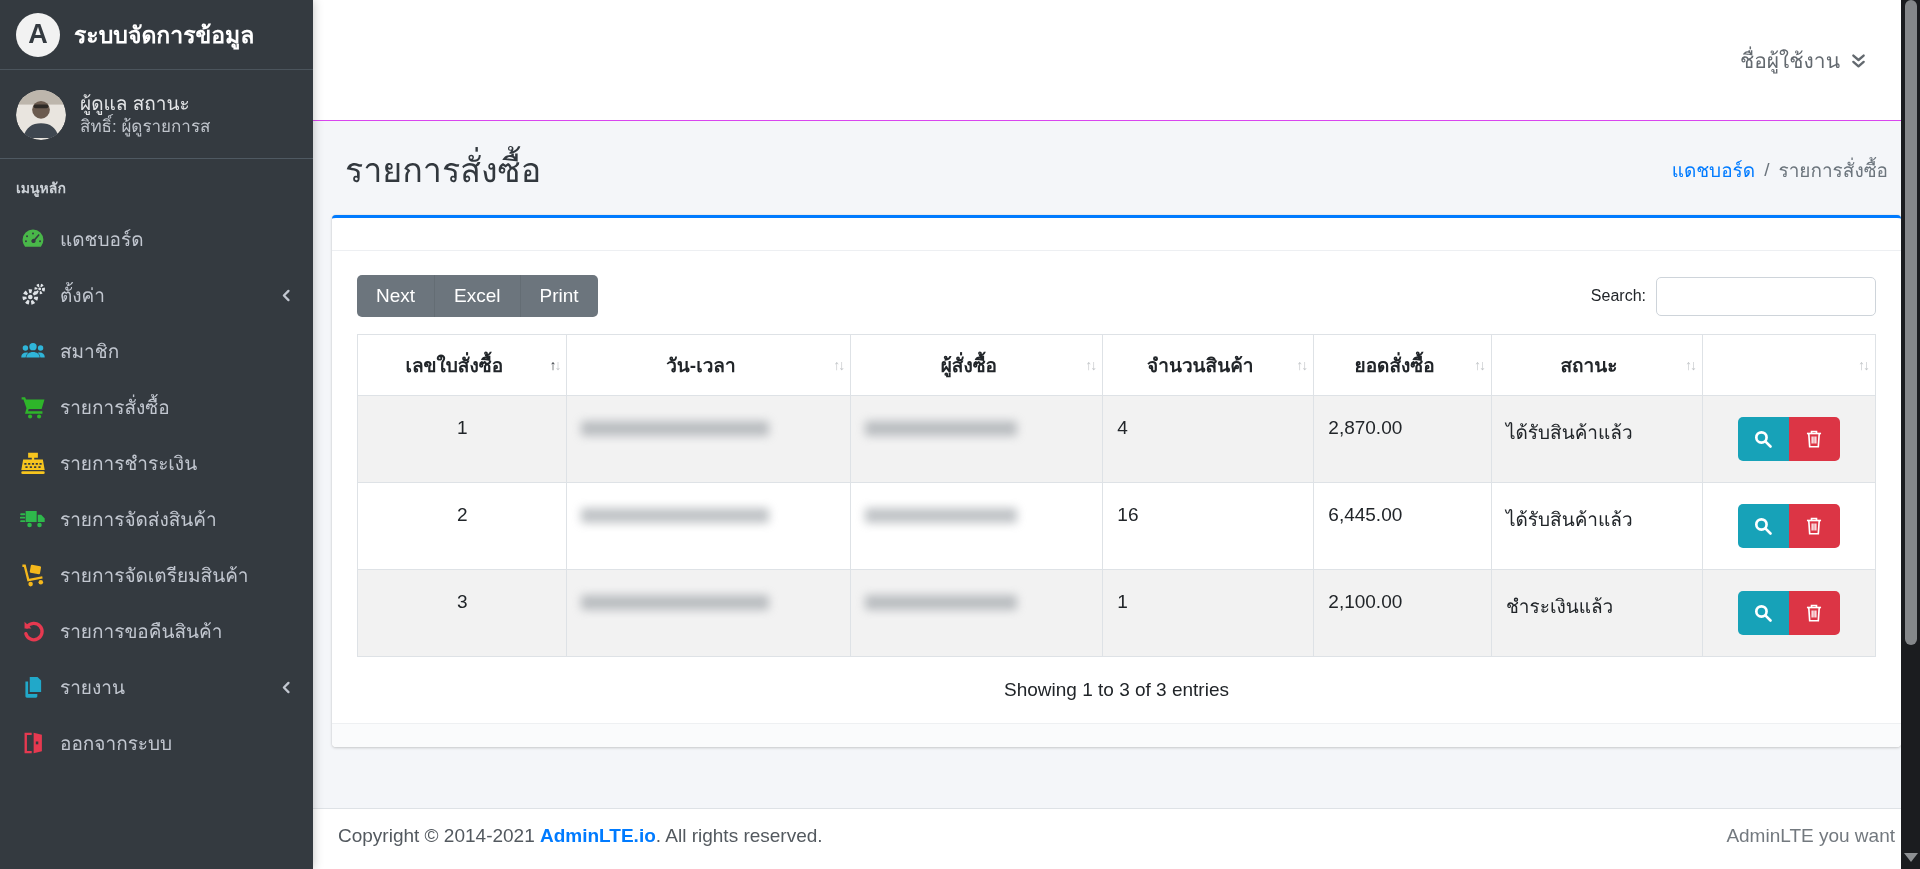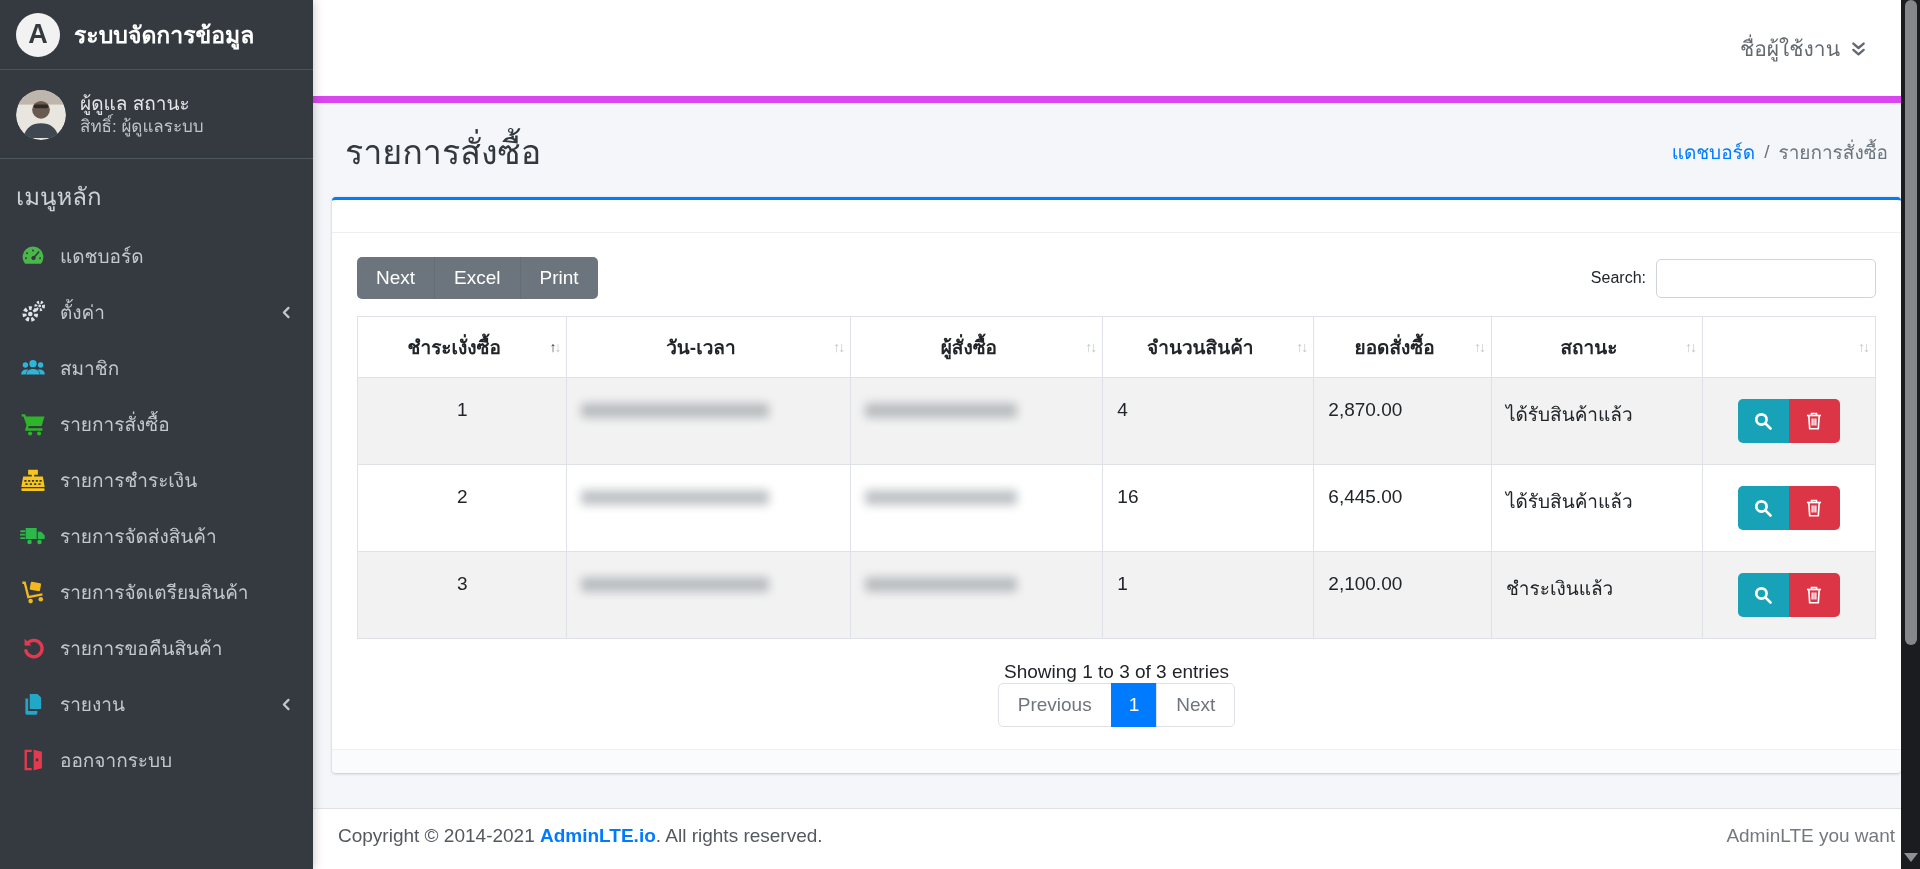--- a/index.html
+++ b/index.html
@@ -9,32 +9,32 @@
   
   .sidebar { width:313px; min-width:313px; height:100%; background:#343a40; color:#c2c7d0; display:flex; flex-direction:column; z-index:5; box-shadow:0 0 10px rgba(0,0,0,.25); }
   .brand { height:70px; display:flex; align-items:center; gap:14px; padding:0 16px; border-bottom:1px solid #4b545c; }
   .brand-logo { width:44px; height:44px; border-radius:50%; background:#f2f2f2; color:#343a40; font-weight:bold; font-size:27px; display:flex; align-items:center; justify-content:center; flex:0 0 44px; }
   .brand-text { color:#fff; font-size:23px; font-weight:600; white-space:nowrap; }
   .user-panel { display:flex; align-items:center; gap:14px; padding:20px 16px 18px 16px; border-bottom:1px solid #4f5962; }
   .avatar { width:50px; height:50px; border-radius:50%; overflow:hidden; flex:0 0 50px; }
   .avatar svg { width:100%; height:100%; display:block; }
   .user-name { font-size:19px; color:#e4e6e8; line-height:1.35; }
   .user-role { font-size:17px; color:#bfc4cb; line-height:1.35; }
-  .nav-header { padding:18px 16px 6px 16px; font-size:24px; color:#ccd1d7; }
+  .nav-header { padding:18px 16px 6px 16px; font-size:14px; color:#ccd1d7;font-weight:bold; }
   .menu { display:flex; flex-direction:column; padding:6px 8px; }
   .menu-item { display:flex; align-items:center; gap:14px; padding:13px 10px 13px 12px; border-radius:4px; cursor:pointer; text-decoration:none; color:#c2c7d0; }
   .menu-label { font-size:19px; }
   .icon { display:inline-flex; align-items:center; justify-content:center; }
   .icon svg { width:100%; height:100%; display:block; }
   .menu-chevron { margin-left:auto; width:17px; height:17px; color:#c2c7d0; display:inline-flex; }
   .menu-chevron svg { width:100%; height:100%; }
 
   
   .main { flex:1; height:100%; display:flex; flex-direction:column; background:#f4f6f9; }
-  .navbar { height:103px; background:#fff; border-bottom:7px solid #d946ef; display:flex; align-items:center; justify-content:flex-end; padding:0 52px 0 24px; }
+  .navbar { height:121px; background:#fff; border-bottom:1px solid #d946ef; display:flex; align-items:center; justify-content:flex-end; padding:0 52px 0 24px; }
   .user-menu { display:flex; align-items:center; gap:9px; color:#63696f; font-size:21px; cursor:pointer; }
   .user-menu .icon { width:19px; height:19px; color:#63696f; margin-top:3px; }
 
   .content { padding:0 19px; }
   .content-header { display:flex; align-items:center; justify-content:space-between; padding:22px 13px 18px 13px; }
   .page-title { font-size:34px; font-weight:500; color:#32383e; }
   .breadcrumb { font-size:19px; color:#6c757d; display:flex; gap:9px; align-items:center; }
   .breadcrumb a { color:#007bff; text-decoration:none; cursor:pointer; }
 
   
@@ -104,21 +104,21 @@
         <svg viewBox="0 0 48 48">
             <circle cx="24" cy="24" r="24" fill="#e9e5df"></circle>
             <rect x="0" y="0" width="48" height="14" fill="#bdb6ac"></rect>
             <circle cx="24" cy="19" r="8.5" fill="#6b5b4f"></circle>
             <path d="M7 46c2-10 8.5-14 17-14s15 4 17 14z" fill="#3f4750"></path>
             <rect x="17" y="14" width="14" height="3.5" rx="1.7" fill="#2e2a26"></rect>
           </svg>
       </span>
       <div class="user-text">
         <div class="user-name">ผู้ดูแล สถานะ</div>
-        <div class="user-role">สิทธิ์: ผู้ดูแลระบบ</div>
+        <div class="user-role">สิทธิ์: ผู้ดูรายการส</div>
       </div>
     </div>
     <div class="nav-header">เมนูหลัก</div>
     <nav class="menu" id="sidebar-menu">
   <a class="menu-item">
     <span class="icon" style="color:#49b749;width:26px;height:26px">
             <svg viewBox="0 0 24 24">
               <path fill="currentColor" d="M12 3.2a9.6 9.6 0 0 0-9.6 9.6c0 2.4.9 4.6 2.3 6.3h14.6a9.55 9.55 0 0 0 2.3-6.3A9.6 9.6 0 0 0 12 3.2z"></path>
               <path d="M17.2 7.3l-4.1 4.6a2 2 0 1 0 1.2 1.1l3.9-4.8z" fill="#343a40"></path>
               <g fill="#343a40">
@@ -285,21 +285,21 @@
             <div class="search-wrap">
               <label class="search-label">Search:</label>
               <input class="search-input" type="text" value="" style="">
             </div>
           </div>
 
           <table class="data">
             <thead>
                 <tr id="table-head-row">
   <th class="w0">
-    <span class="th-label">ชำระเงั่งซื้อ</span>
+    <span class="th-label">เลขใบสั่งซื้อ</span>
     <span class="sort"><span class="s-up active">↑</span><span class="s-down">↓</span></span>
   </th>
   <th class="w1">
     <span class="th-label">วัน-เวลา</span>
     <span class="sort"><span class="s-up">↑</span><span class="s-down">↓</span></span>
   </th>
   <th class="w2">
     <span class="th-label">ผู้สั่งซื้อ</span>
     <span class="sort"><span class="s-up">↑</span><span class="s-down">↓</span></span>
   </th>
@@ -410,25 +410,20 @@
                         </span>
                       </span>
       </span>
     </td>
   </tr>
               </tbody>
           </table>
 
           <div class="table-footer">
             <div class="table-info">Showing 1 to 3 of 3 entries</div>
-            <ul class="pagination">
-              <li>Previous</li>
-              <li class="active">1</li>
-              <li>Next</li>
-            </ul>
           </div>
         </div>
         <div class="card-footer"></div>
       </div>
     </div>
 
     <footer class="page-footer">
       <div class="footer-left">
         <span>Copyright © 2014-2021 </span><a>AdminLTE.io</a><span>. All rights reserved.</span>
       </div>

